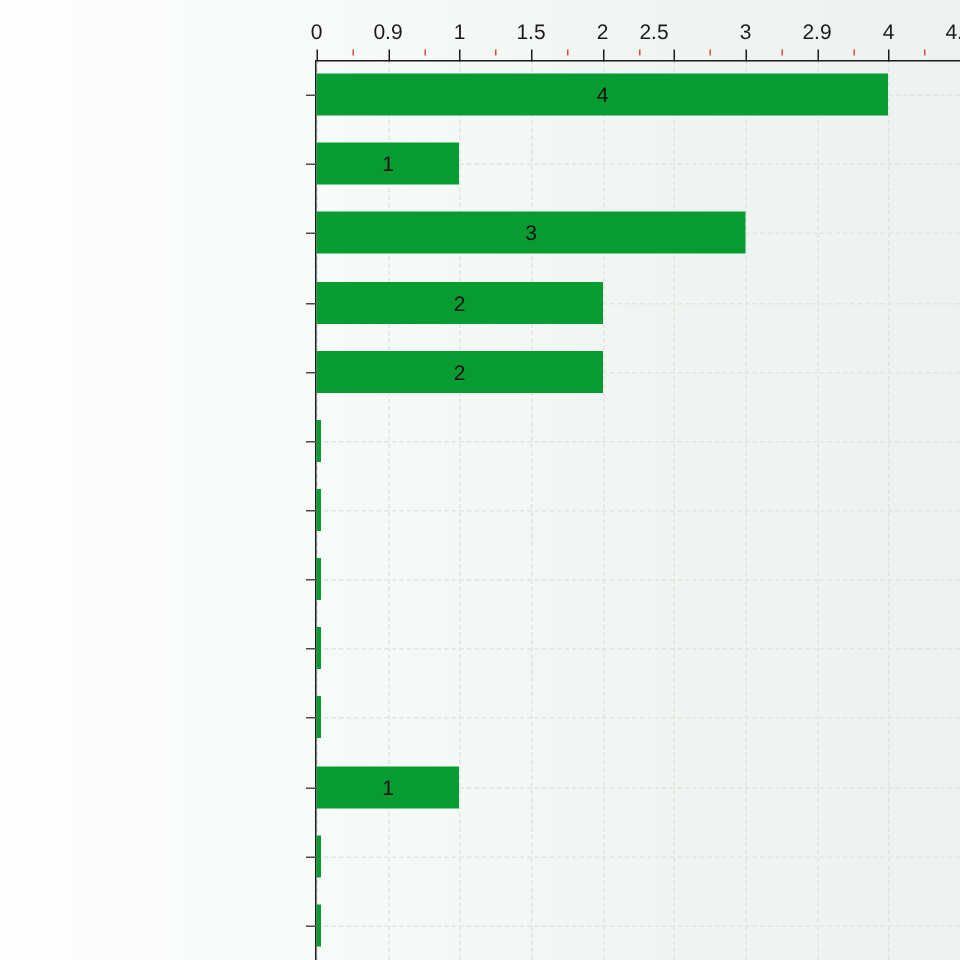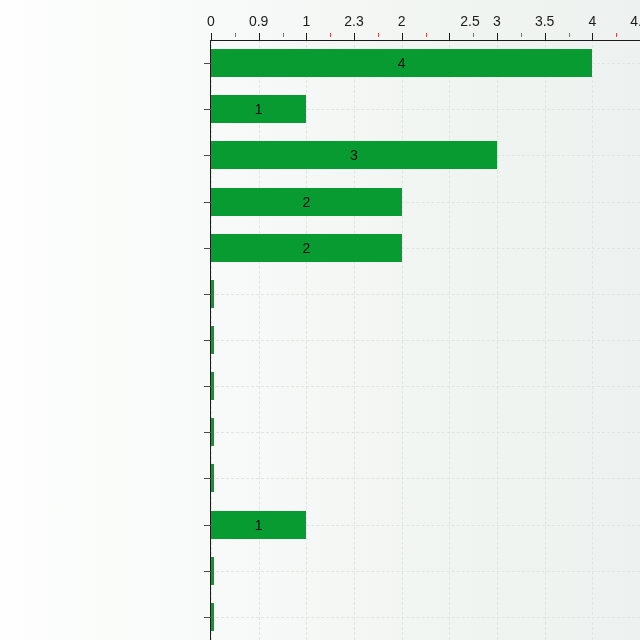--- a/index.html
+++ b/index.html
@@ -150,33 +150,33 @@
       <div class="x-tick-major" style="left: 211px;"></div>
       <div class="x-tick-label" style="left: 211px;">0</div>
       <div class="x-tick-minor" style="left: 234.833px;"></div>
       <div class="x-tick-major" style="left: 258.667px;"></div>
       <div class="x-tick-label" style="left: 258.667px;">0.9</div>
       <div class="x-tick-minor" style="left: 282.5px;"></div>
       <div class="x-tick-major" style="left: 306.333px;"></div>
       <div class="x-tick-label" style="left: 306.333px;">1</div>
       <div class="x-tick-minor" style="left: 330.167px;"></div>
       <div class="x-tick-major" style="left: 354px;"></div>
-      <div class="x-tick-label" style="left: 354px;">2.3</div>
+      <div class="x-tick-label" style="left: 354px;">1.5</div>
       <div class="x-tick-minor" style="left: 377.833px;"></div>
       <div class="x-tick-major" style="left: 401.667px;"></div>
       <div class="x-tick-label" style="left: 401.667px;">2</div>
       <div class="x-tick-minor" style="left: 425.5px;"></div>
       <div class="x-tick-major" style="left: 449.333px;"></div>
-      <div class="x-tick-label" style="left: 470px;">2.5</div>
+      <div class="x-tick-label" style="left: 436px;">2.5</div>
       <div class="x-tick-minor" style="left: 473.167px;"></div>
       <div class="x-tick-major" style="left: 497px;"></div>
       <div class="x-tick-label" style="left: 497px;">3</div>
       <div class="x-tick-minor" style="left: 520.833px;"></div>
       <div class="x-tick-major" style="left: 544.667px;"></div>
-      <div class="x-tick-label" style="left: 544.667px;">3.5</div>
+      <div class="x-tick-label" style="left: 544.667px;">2.9</div>
       <div class="x-tick-minor" style="left: 568.5px;"></div>
       <div class="x-tick-major" style="left: 592.333px;"></div>
       <div class="x-tick-label" style="left: 592.333px;">4</div>
       <div class="x-tick-minor" style="left: 616.167px;"></div>
       <div class="x-tick-label" style="left: 640px;">4.5</div>
       <div class="y-tick" style="top: 63px;"></div>
       <div class="y-tick" style="top: 109px;"></div>
       <div class="y-tick" style="top: 155px;"></div>
       <div class="y-tick" style="top: 202px;"></div>
       <div class="y-tick" style="top: 248px;"></div>

